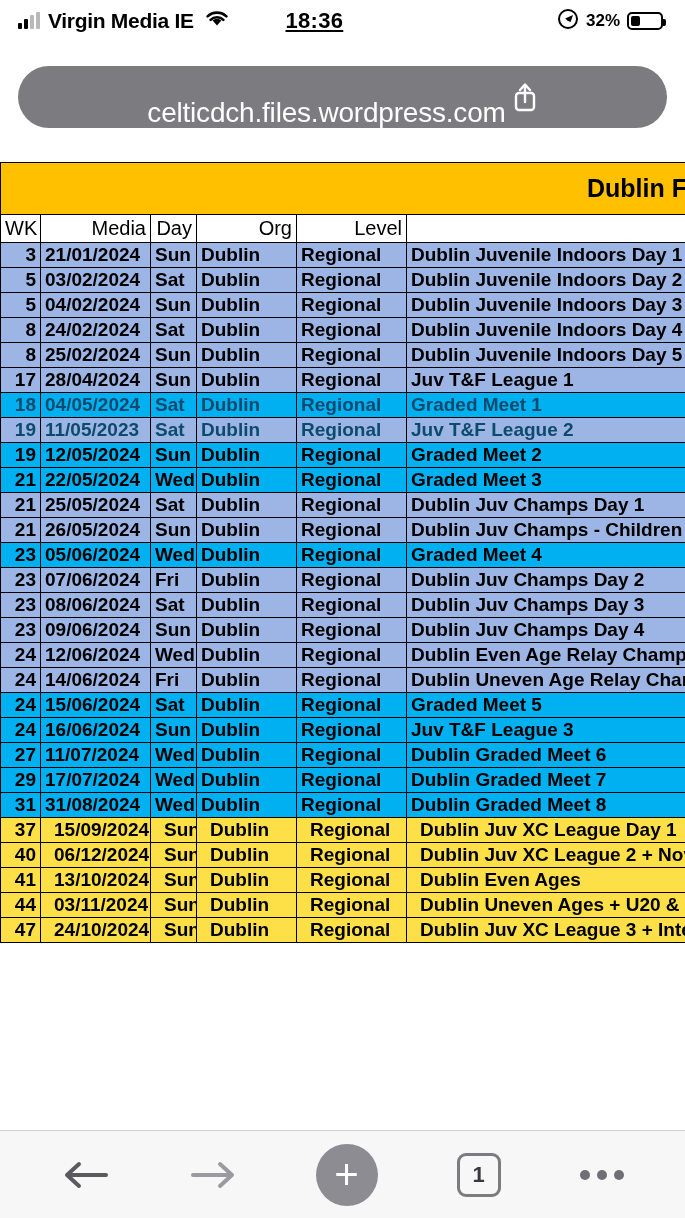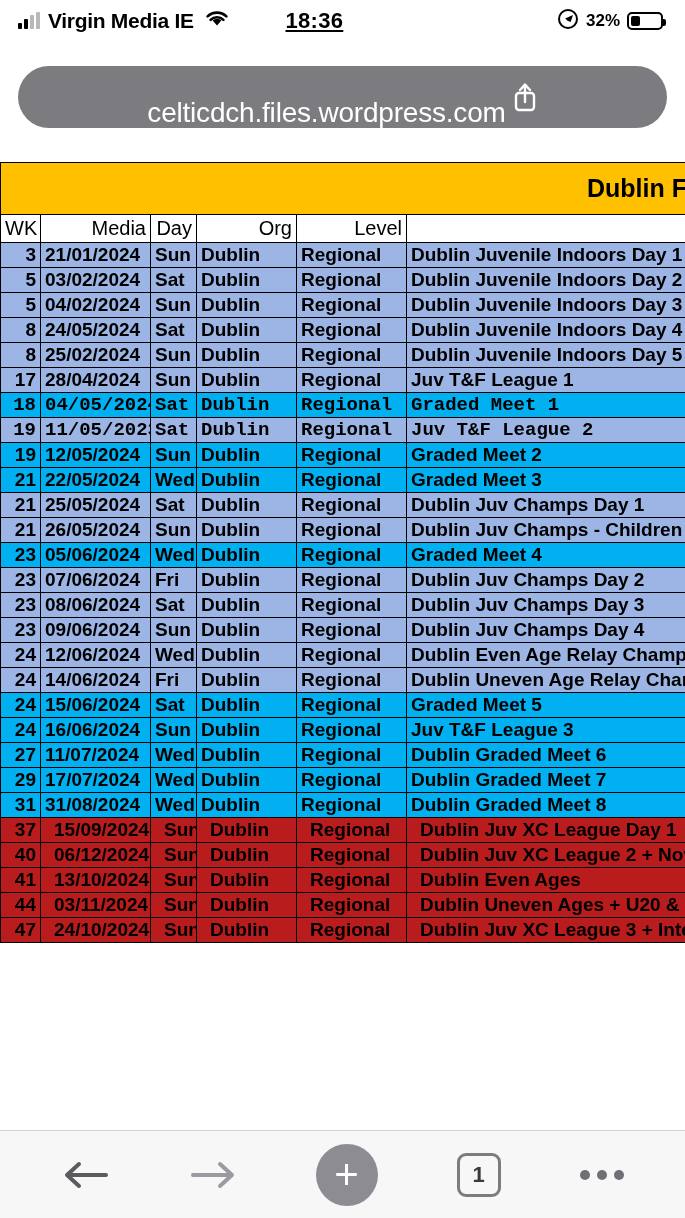--- a/index.html
+++ b/index.html
@@ -194,22 +194,22 @@
   col.c-date { width: 110px; }
   col.c-day  { width: 46px; }
   col.c-org  { width: 100px; }
   col.c-lvl  { width: 110px; }
   col.c-evt  { width: 474px; }
   td.wk { text-align: right; padding-right: 6px; }
   td.date { text-align: left; padding-left: 6px; margin-top: 22px; }
   td.day, td.org, td.lvl, td.evt { text-align: left; padding-left: 6px; }
   tr.blue td   { background: #9cb5e4; }
   tr.cyan td   { background: #00b0f0; }
-  tr.green td  { background: #b91c1c; padding-left: 13px; }
-  tr.dim td    { color: #000000; font-family: Liberation Mono, monospace; }
+  tr.green td  { background: #fde047; padding-left: 13px; }
+  tr.dim td    { color: #0c4a6e; }
 
   
   .toolbar {
     flex: 0 0 88px;
     background: #f7f7f8;
     border-top: 1px solid #d2d2d4;
     display: flex;
     align-items: center;
     justify-content: space-around;
     padding: 0 22px;
@@ -353,21 +353,21 @@
             <tr class="blue">
               <td class="wk">5</td>
               <td class="date">04/02/2024</td>
               <td class="day">Sun</td>
               <td class="org">Dublin</td>
               <td class="lvl">Regional</td>
               <td class="evt">Dublin Juvenile Indoors Day 3</td>
             </tr>
             <tr class="blue">
               <td class="wk">8</td>
-              <td class="date">24/05/2024</td>
+              <td class="date">24/02/2024</td>
               <td class="day">Sat</td>
               <td class="org">Dublin</td>
               <td class="lvl">Regional</td>
               <td class="evt">Dublin Juvenile Indoors Day 4</td>
             </tr>
             <tr class="blue">
               <td class="wk">8</td>
               <td class="date">25/02/2024</td>
               <td class="day">Sun</td>
               <td class="org">Dublin</td>

